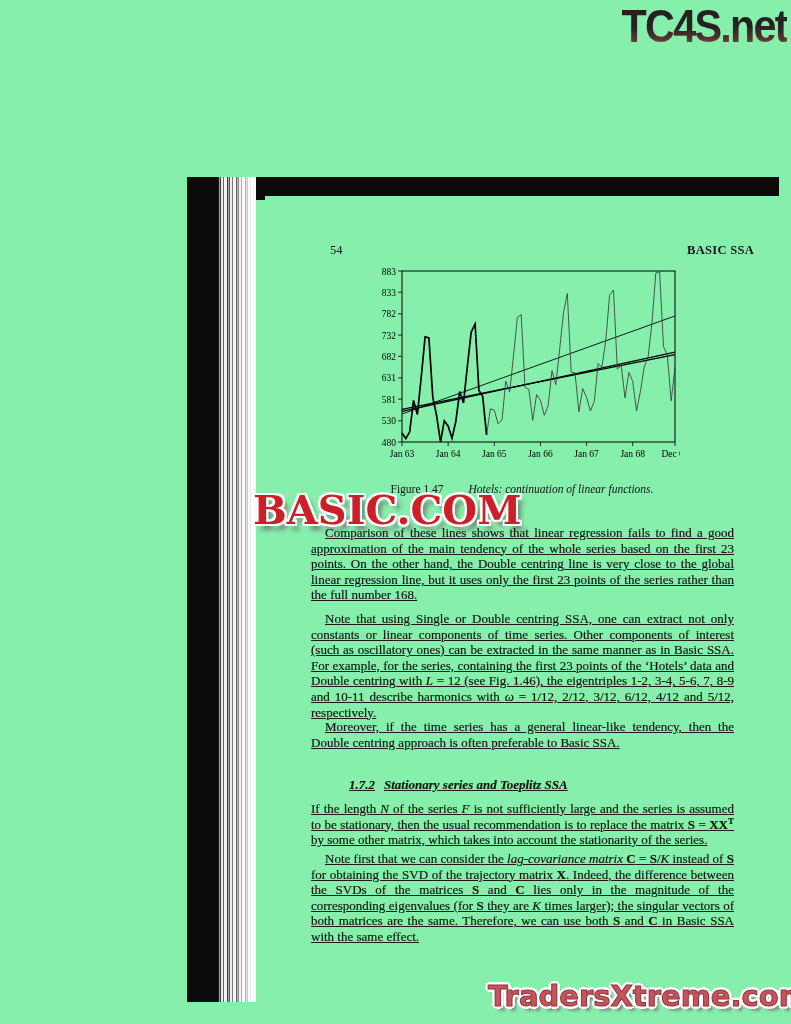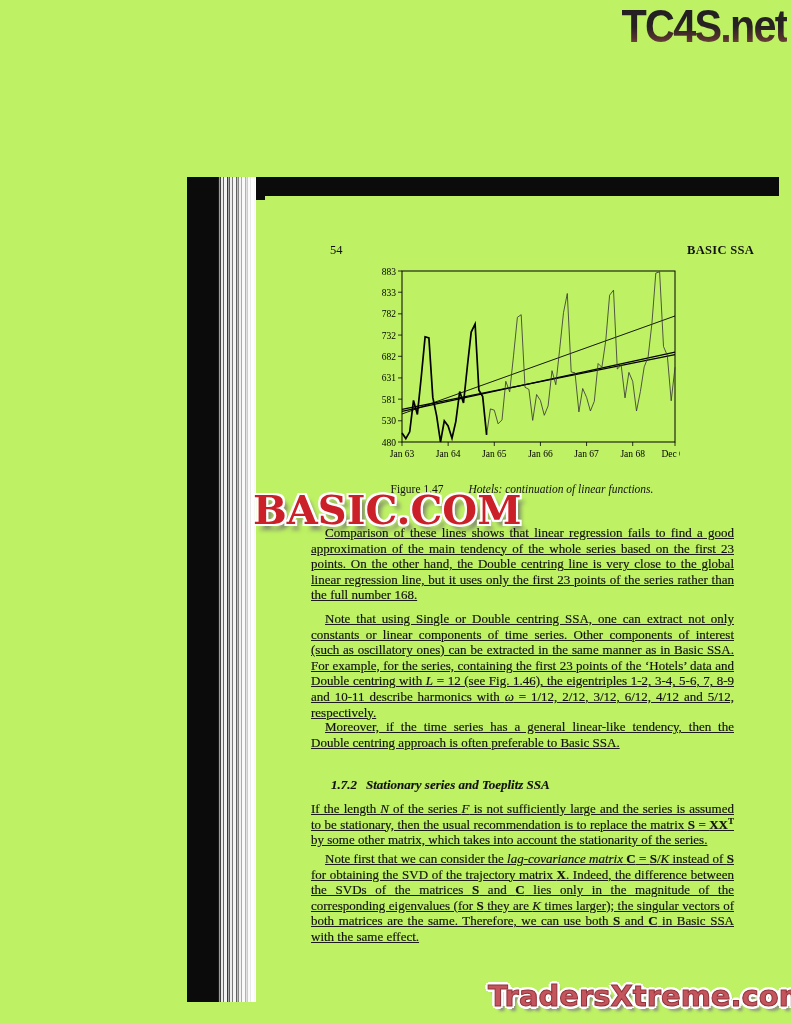--- a/index.html
+++ b/index.html
@@ -1,16 +1,16 @@
 <!DOCTYPE html>
 <html><head>
 <meta charset="utf-8">
 <style>
   html,body{margin:0;padding:0;background:#fff;}
-  .screen{position:relative;width:791px;height:1024px;background:#bef264;overflow:hidden;
+  .screen{position:relative;width:791px;height:1024px;background:#86efac;overflow:hidden;
           font-family:"Liberation Serif",serif;color:#111;}
 
   
   .wm-top{position:absolute;top:2px;right:4px;line-height:1;
     font-family:"Liberation Sans",sans-serif;font-weight:bold;font-size:47px;letter-spacing:-2px;
     transform:scaleX(0.88);transform-origin:100% 0;
     background:linear-gradient(180deg,#232021 0%,#272122 52%,#56332e 78%,#96625a 100%);
     -webkit-background-clip:text;background-clip:text;color:transparent;}
   .wm-mid{position:absolute;left:253px;top:490px;line-height:1;
     font-family:"DejaVu Serif",serif;font-weight:bold;font-size:40px;letter-spacing:0px;
@@ -49,22 +49,22 @@
     font-size:13px;line-height:15.6px;text-align:justify;text-decoration:underline;
     -webkit-text-stroke:0.18px #1c1c1c;}
   .indent{text-indent:14px;}
   .para sup{font-size:9px;line-height:0;}
   #para-1{top:525px;}
   #para-2{top:611px;}
   #para-3{top:719px;}
   #para-4{top:801px;}
   #para-5{top:851px;}
 
-  .section-heading{position:absolute;left:331px;top:777px;font-size:13px;
-    font-style:italic;font-weight:bold;-webkit-text-stroke:0.15px #1c1c1c;}
+  .section-heading{position:absolute;left:349px;top:777px;font-size:13px;
+    font-style:italic;font-weight:bold;text-decoration:underline;-webkit-text-stroke:0.15px #1c1c1c;}
   .section-heading .sec-title{margin-left:9px;}
 </style>
 </head>
 <body>
 
 <div class="screen">
 
   <div class="wm-top">TC4S.net</div>
 
   <div class="scan-topbar"></div>

